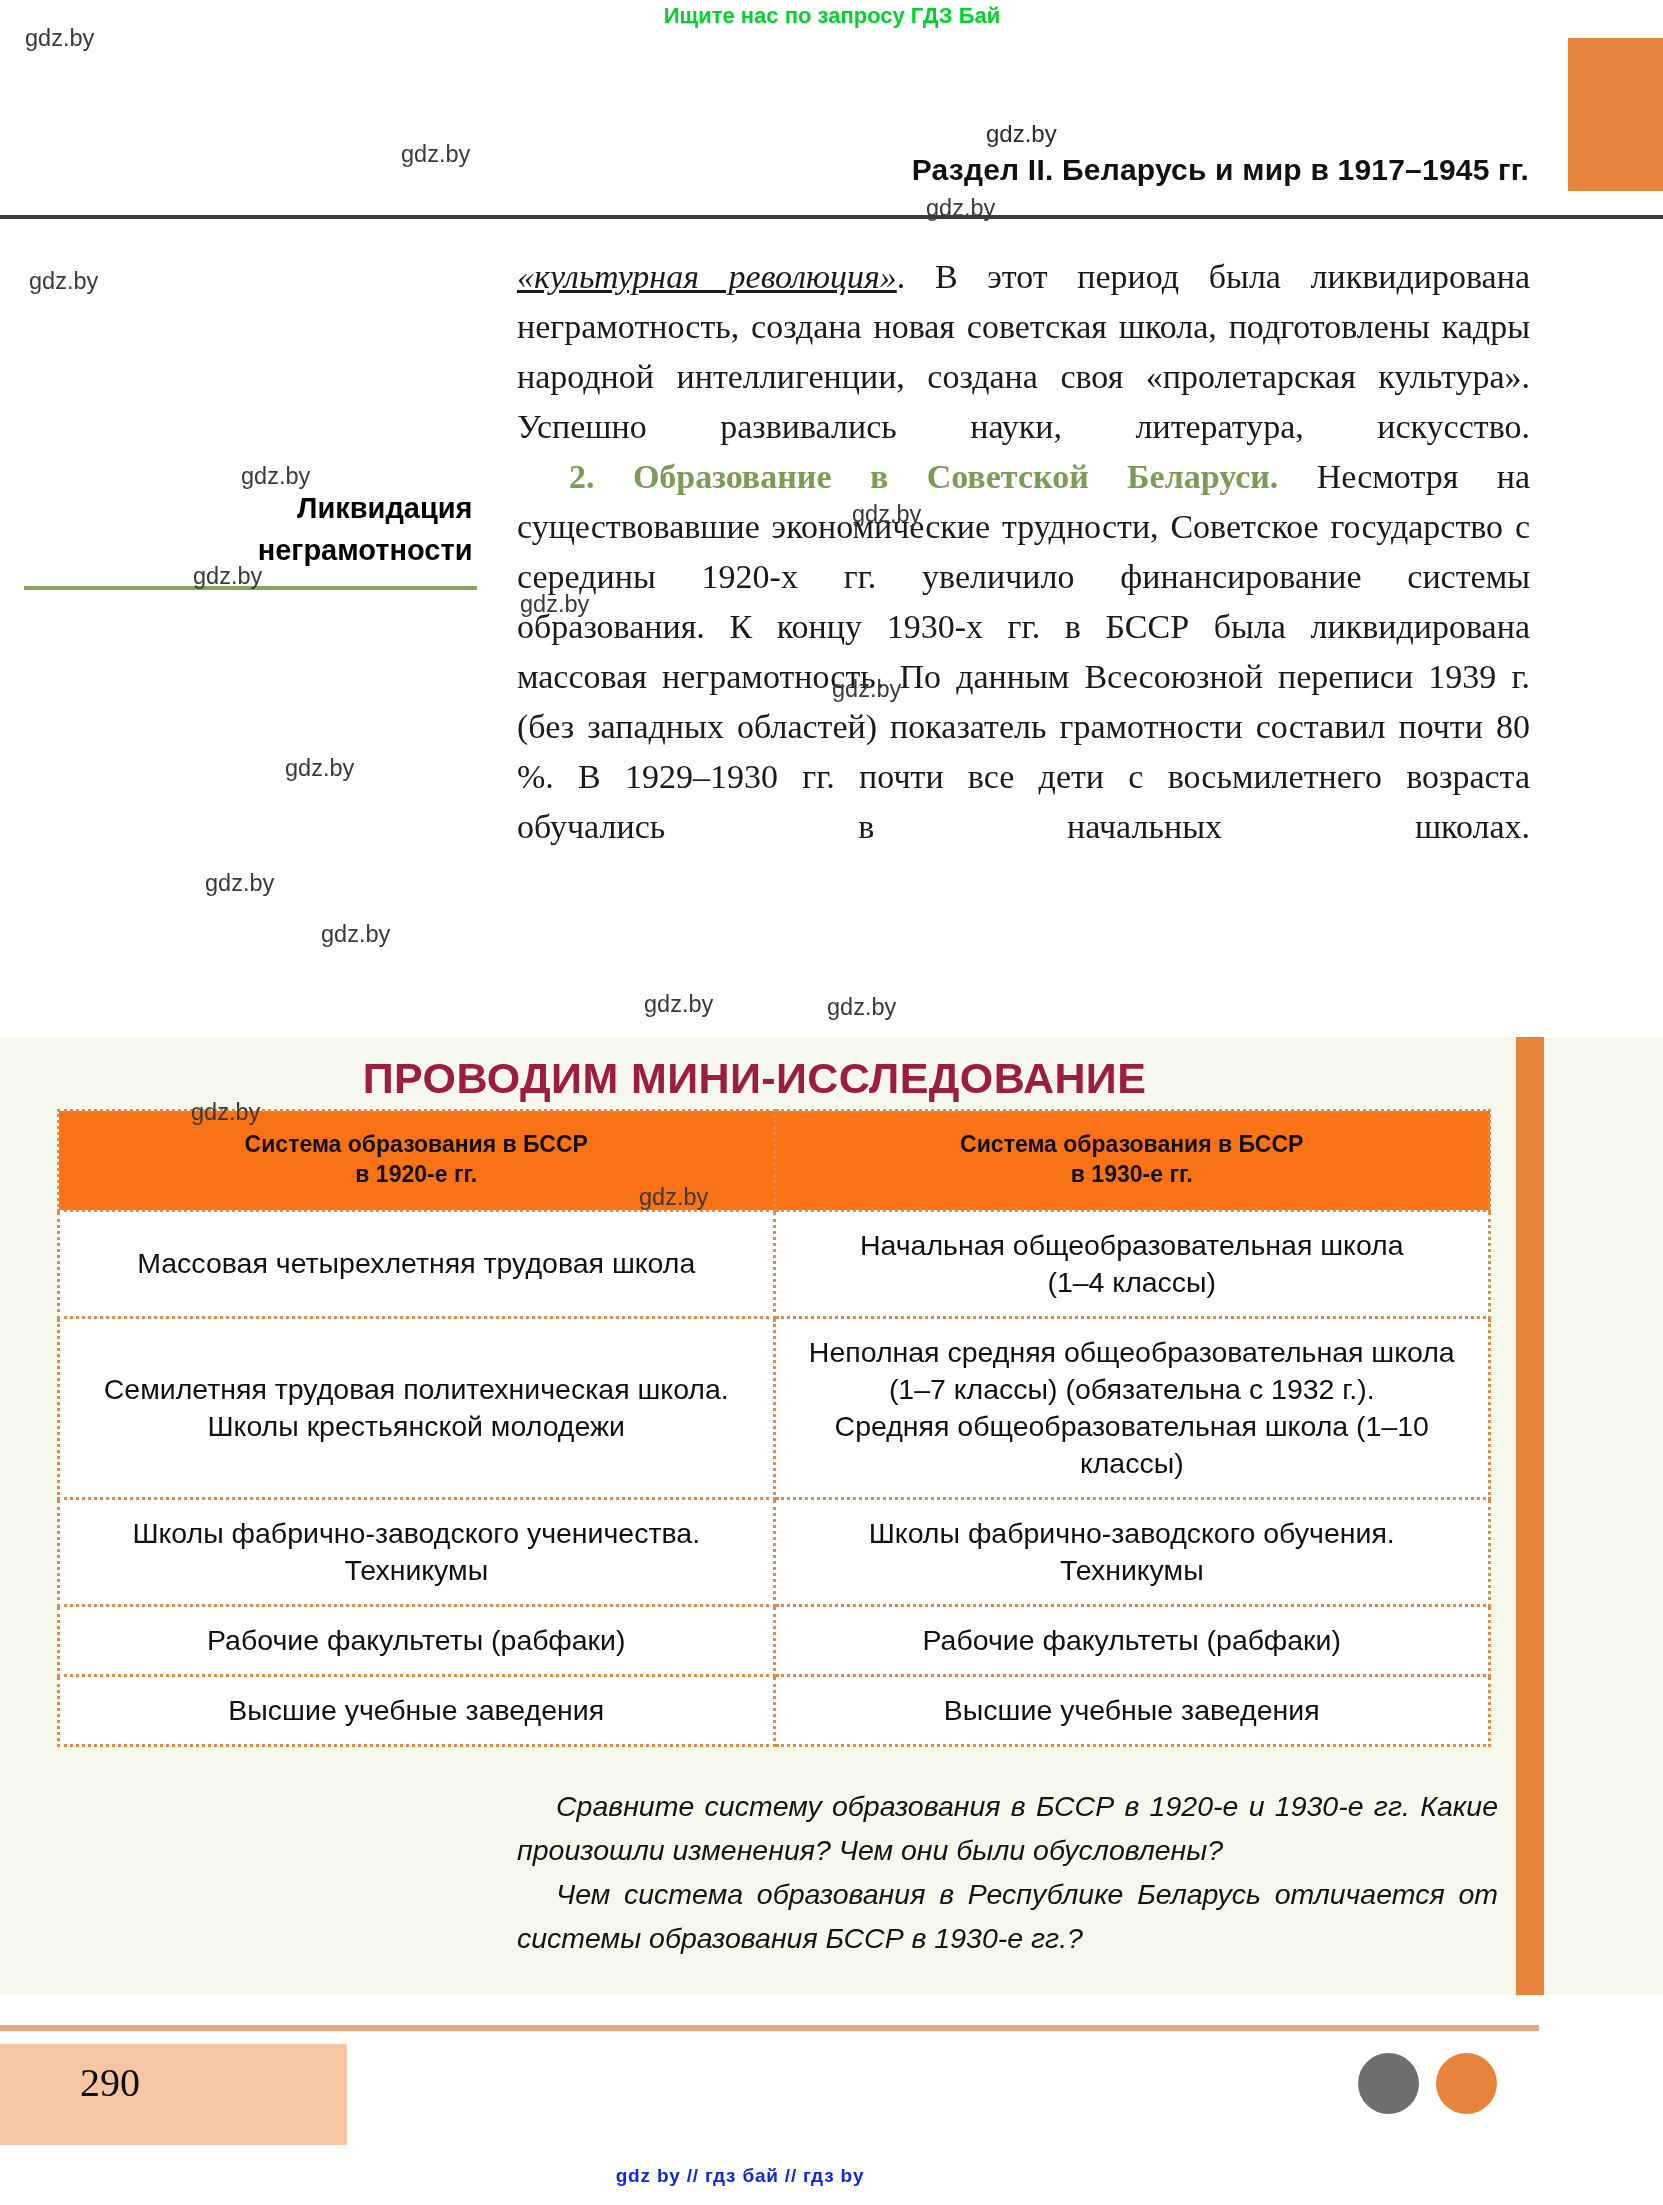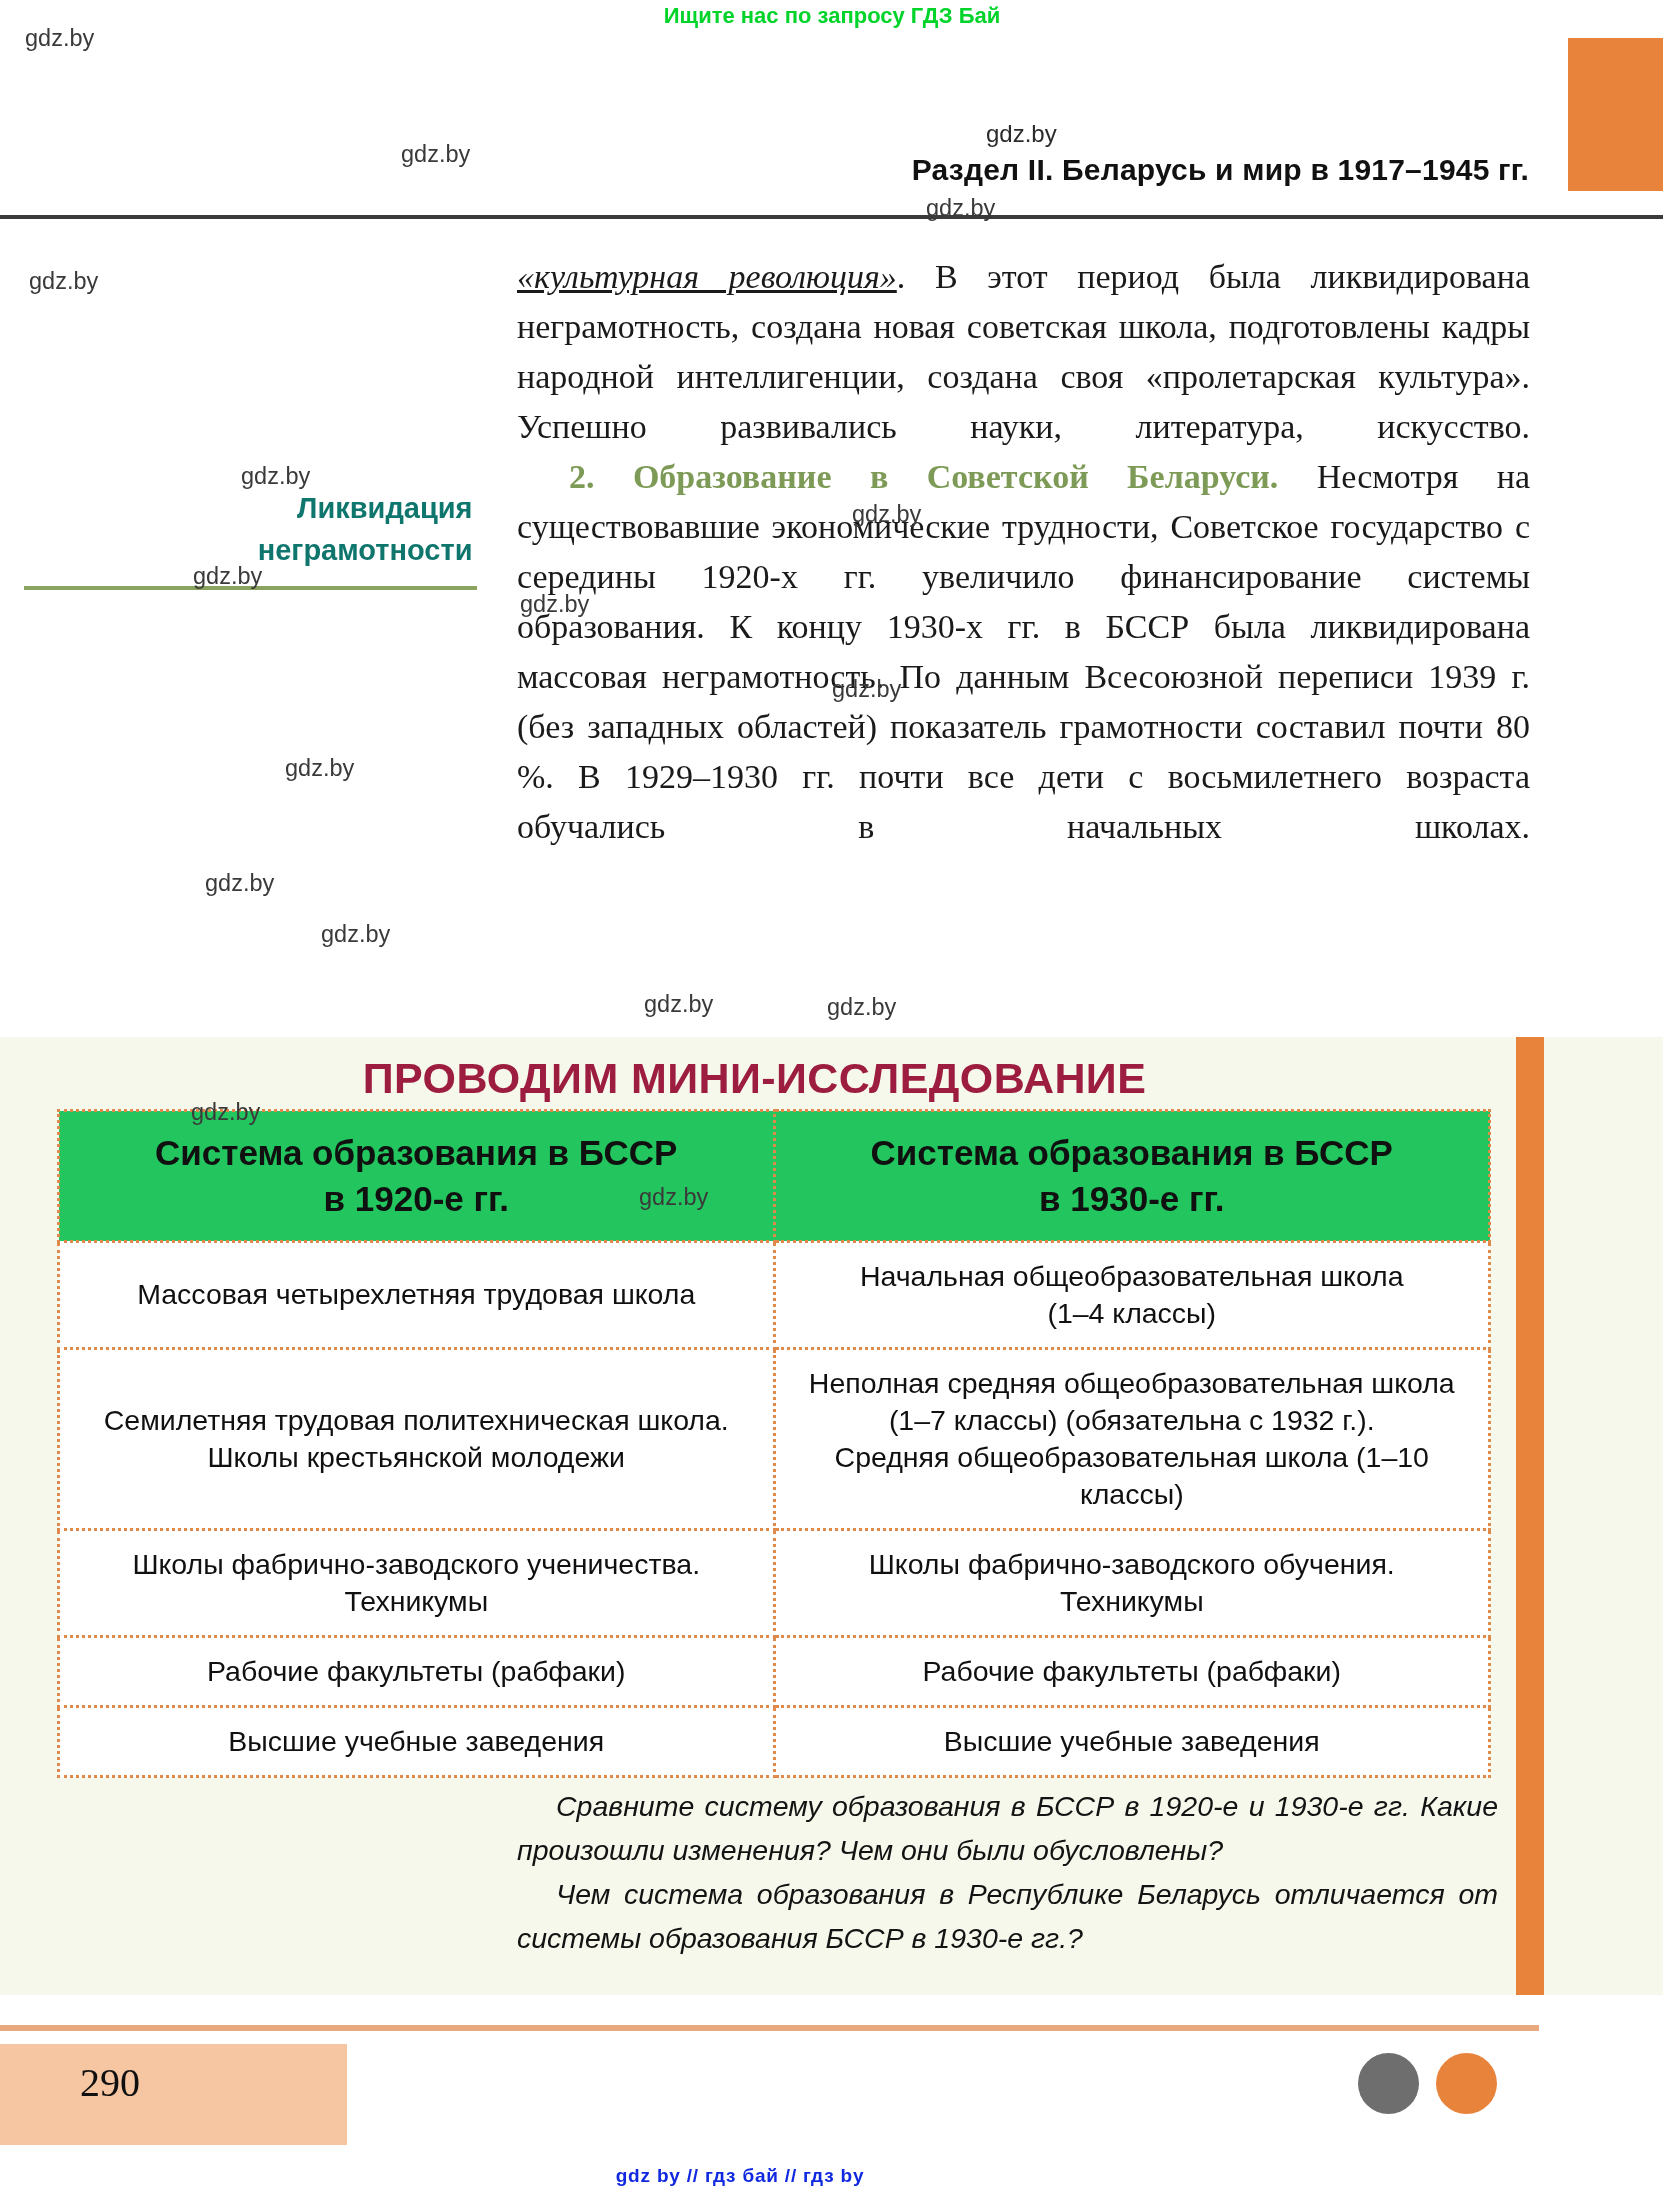--- a/index.html
+++ b/index.html
@@ -93,21 +93,21 @@
   .margin-note {
     position: absolute;
     top: 487px;
     left: 23.5px;
     width: 449px;
     text-align: right;
     font-family: "Liberation Sans", sans-serif;
     font-weight: bold;
     font-size: 29px;
     line-height: 1.45;
-    color: #0f766e;
+    color: #000000;
   }
   .margin-note-rule {
     position: absolute;
     top: 586px;
     left: 23.5px;
     width: 453px;
     height: 4.2px;
     background: #8aa35f;
   }
 
@@ -180,23 +180,23 @@
     padding: 15px 13.4px;
     text-align: center;
     vertical-align: middle;
     font-family: "Liberation Sans", sans-serif;
     font-size: 28.5px;
     line-height: 1.3;
     color: #101010;
     background: #ffffff;
   }
   .tbl th {
-    background: #22c55e;
-    font-weight: bold;
-    font-size: 35px;
+    background: #f97316;
+    font-weight: bold;
+    font-size: 23px;
     padding: 18.4px 13.4px;
   }
 
   
   .questions {
     position: absolute;
     top: 1784px;
     left: 517px;
     width: 981px;
     font-family: "Liberation Sans", sans-serif;

